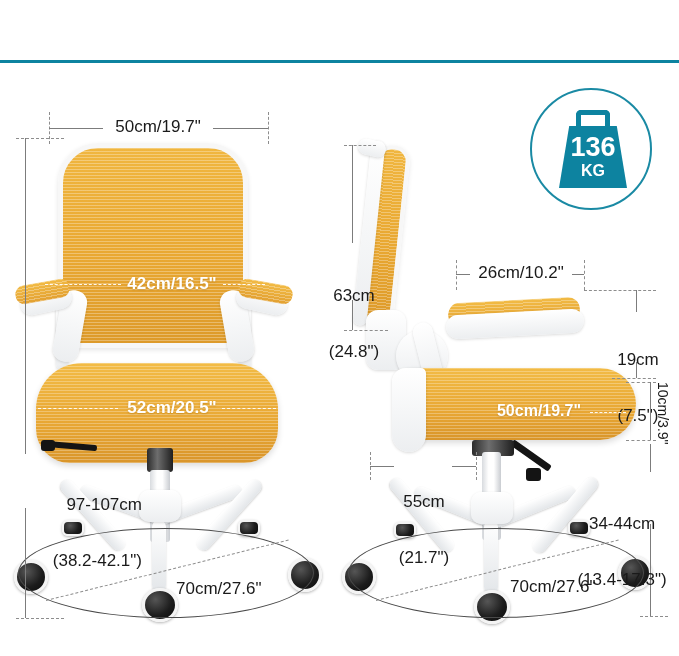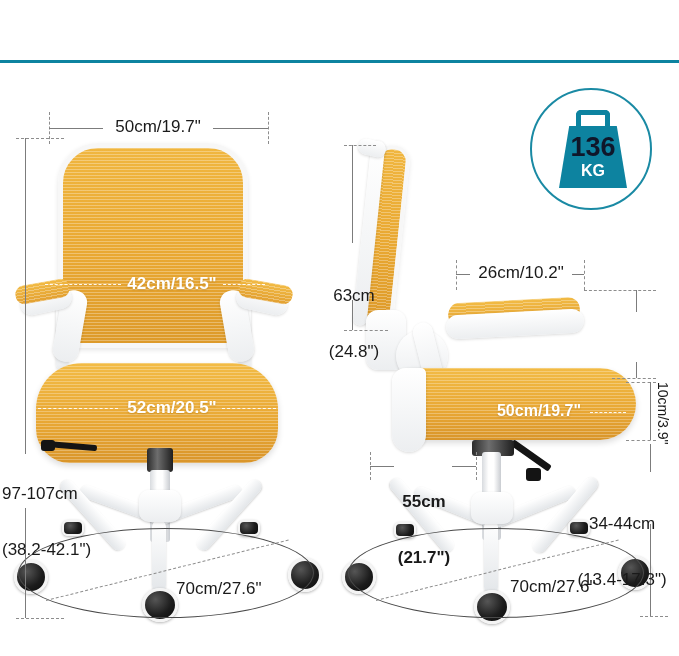--- a/index.html
+++ b/index.html
@@ -47,21 +47,21 @@
     border-radius: 5px 5px 0 0;
   }
   .wb-body {
     position: absolute; left: 27px; top: 36px;
     width: 68px; height: 62px;
     background: #0d83a0;
     clip-path: polygon(15% 0%, 85% 0%, 100% 100%, 0% 100%);
     display: flex; flex-direction: column;
     align-items: center; justify-content: center;
   }
-  .wb-num { color: #0f172a; font-size: 27px; font-weight: bold; line-height: 1; }
+  .wb-num { color: #ffffff; font-size: 27px; font-weight: bold; line-height: 1; }
   .wb-unit { color: #fff; font-size: 16px; font-weight: bold; line-height: 1.25; }
 
   
   .dim {
     position: absolute;
     color: #1a1a1a;
     font-size: 17px;
     font-weight: 500;
     line-height: 1.1;
     white-space: pre;
@@ -228,21 +228,21 @@
   <div class="dim white" style="left:122px; top:275px; width:100px;">42cm/16.5"</div>
 
   <div class="gl h-white" style="left:38px; top:408px; width:80px;"></div>
   <div class="gl h-white" style="left:222px; top:408px; width:54px;"></div>
   <div class="dim white" style="left:120px; top:399px; width:104px;">52cm/20.5"</div>
 
   <div class="gl h-dash" style="left:16px; top:138px; width:48px;"></div>
   <div class="gl h-dash" style="left:16px; top:618px; width:48px;"></div>
   <div class="gl v-solid" style="left:25px; top:138px; height:316px;"></div>
   <div class="gl v-solid" style="left:25px; top:508px; height:110px;"></div>
-  <div class="dim" style="left:2px; top:448px; width:140px; text-align:left;">
+  <div class="dim" style="left:2px; top:459px; width:140px; text-align:right;">
     <div>97-107cm</div>
     <div>(38.2-42.1")</div>
   </div>
 
   <div class="dim" style="left:176px; top:580px; width:126px; text-align:left;">70cm/27.6"</div>
 
   <div class="chair" style="left:340px; top:0; width:339px; height:656px;">
 
     <div class="back-rest" style="left:28px; top:145px; width:34px; height:180px;
                 border-radius:16px 16px 8px 8px; transform:rotate(6deg); border-width:4px;"></div>
@@ -298,34 +298,38 @@
   <div class="gl v-dash" style="left:456px; top:260px; height:30px;"></div>
   <div class="gl v-dash" style="left:584px; top:260px; height:30px;"></div>
   <div class="gl h-solid" style="left:456px; top:274px; width:14px;"></div>
   <div class="gl h-solid" style="left:572px; top:274px; width:12px;"></div>
   <div class="dim" style="left:468px; top:264px; width:106px;">26cm/10.2"</div>
 
   <div class="gl h-dash" style="left:584px; top:290px; width:72px;"></div>
   <div class="gl h-dash" style="left:612px; top:378px; width:44px;"></div>
   <div class="gl v-solid" style="left:636px; top:290px; height:22px;"></div>
   <div class="gl v-solid" style="left:636px; top:362px; height:16px;"></div>
+  <div class="dim" style="left:602px; top:314px; width:72px;">
+    <div>19cm</div>
+    <div>(7.5")</div>
+  </div>
 
   <div class="gl h-dash" style="left:626px; top:382px; width:30px;"></div>
   <div class="gl h-dash" style="left:626px; top:440px; width:30px;"></div>
   <div class="gl v-solid" style="left:650px; top:382px; height:58px;"></div>
   <div class="dim rot" style="left:670px; top:382px; width:62px; text-align:left;">10cm/3.9"</div>
 
   <div class="gl h-white" style="left:590px; top:412px; width:36px;"></div>
   <div class="dim white" style="left:484px; top:402px; width:110px; font-size:16px;">50cm/19.7"</div>
 
   <div class="gl h-solid" style="left:370px; top:466px; width:24px;"></div>
   <div class="gl h-solid" style="left:452px; top:466px; width:24px;"></div>
   <div class="gl v-dash" style="left:370px; top:452px; height:28px;"></div>
   <div class="gl v-dash" style="left:476px; top:452px; height:28px;"></div>
-  <div class="dim" style="left:388px; top:456px; width:72px;font-weight:bold;">
+  <div class="dim" style="left:388px; top:456px; width:72px;">
     <div>55cm</div>
     <div>(21.7")</div>
   </div>
 
   <div class="gl v-solid" style="left:650px; top:444px; height:28px;"></div>
   <div class="gl v-solid" style="left:650px; top:524px; height:92px;"></div>
   <div class="gl h-dash" style="left:640px; top:616px; width:28px;"></div>
   <div class="dim" style="left:568px; top:478px; width:108px;">
     <div>34-44cm</div>
     <div>(13.4-17.3")</div>

